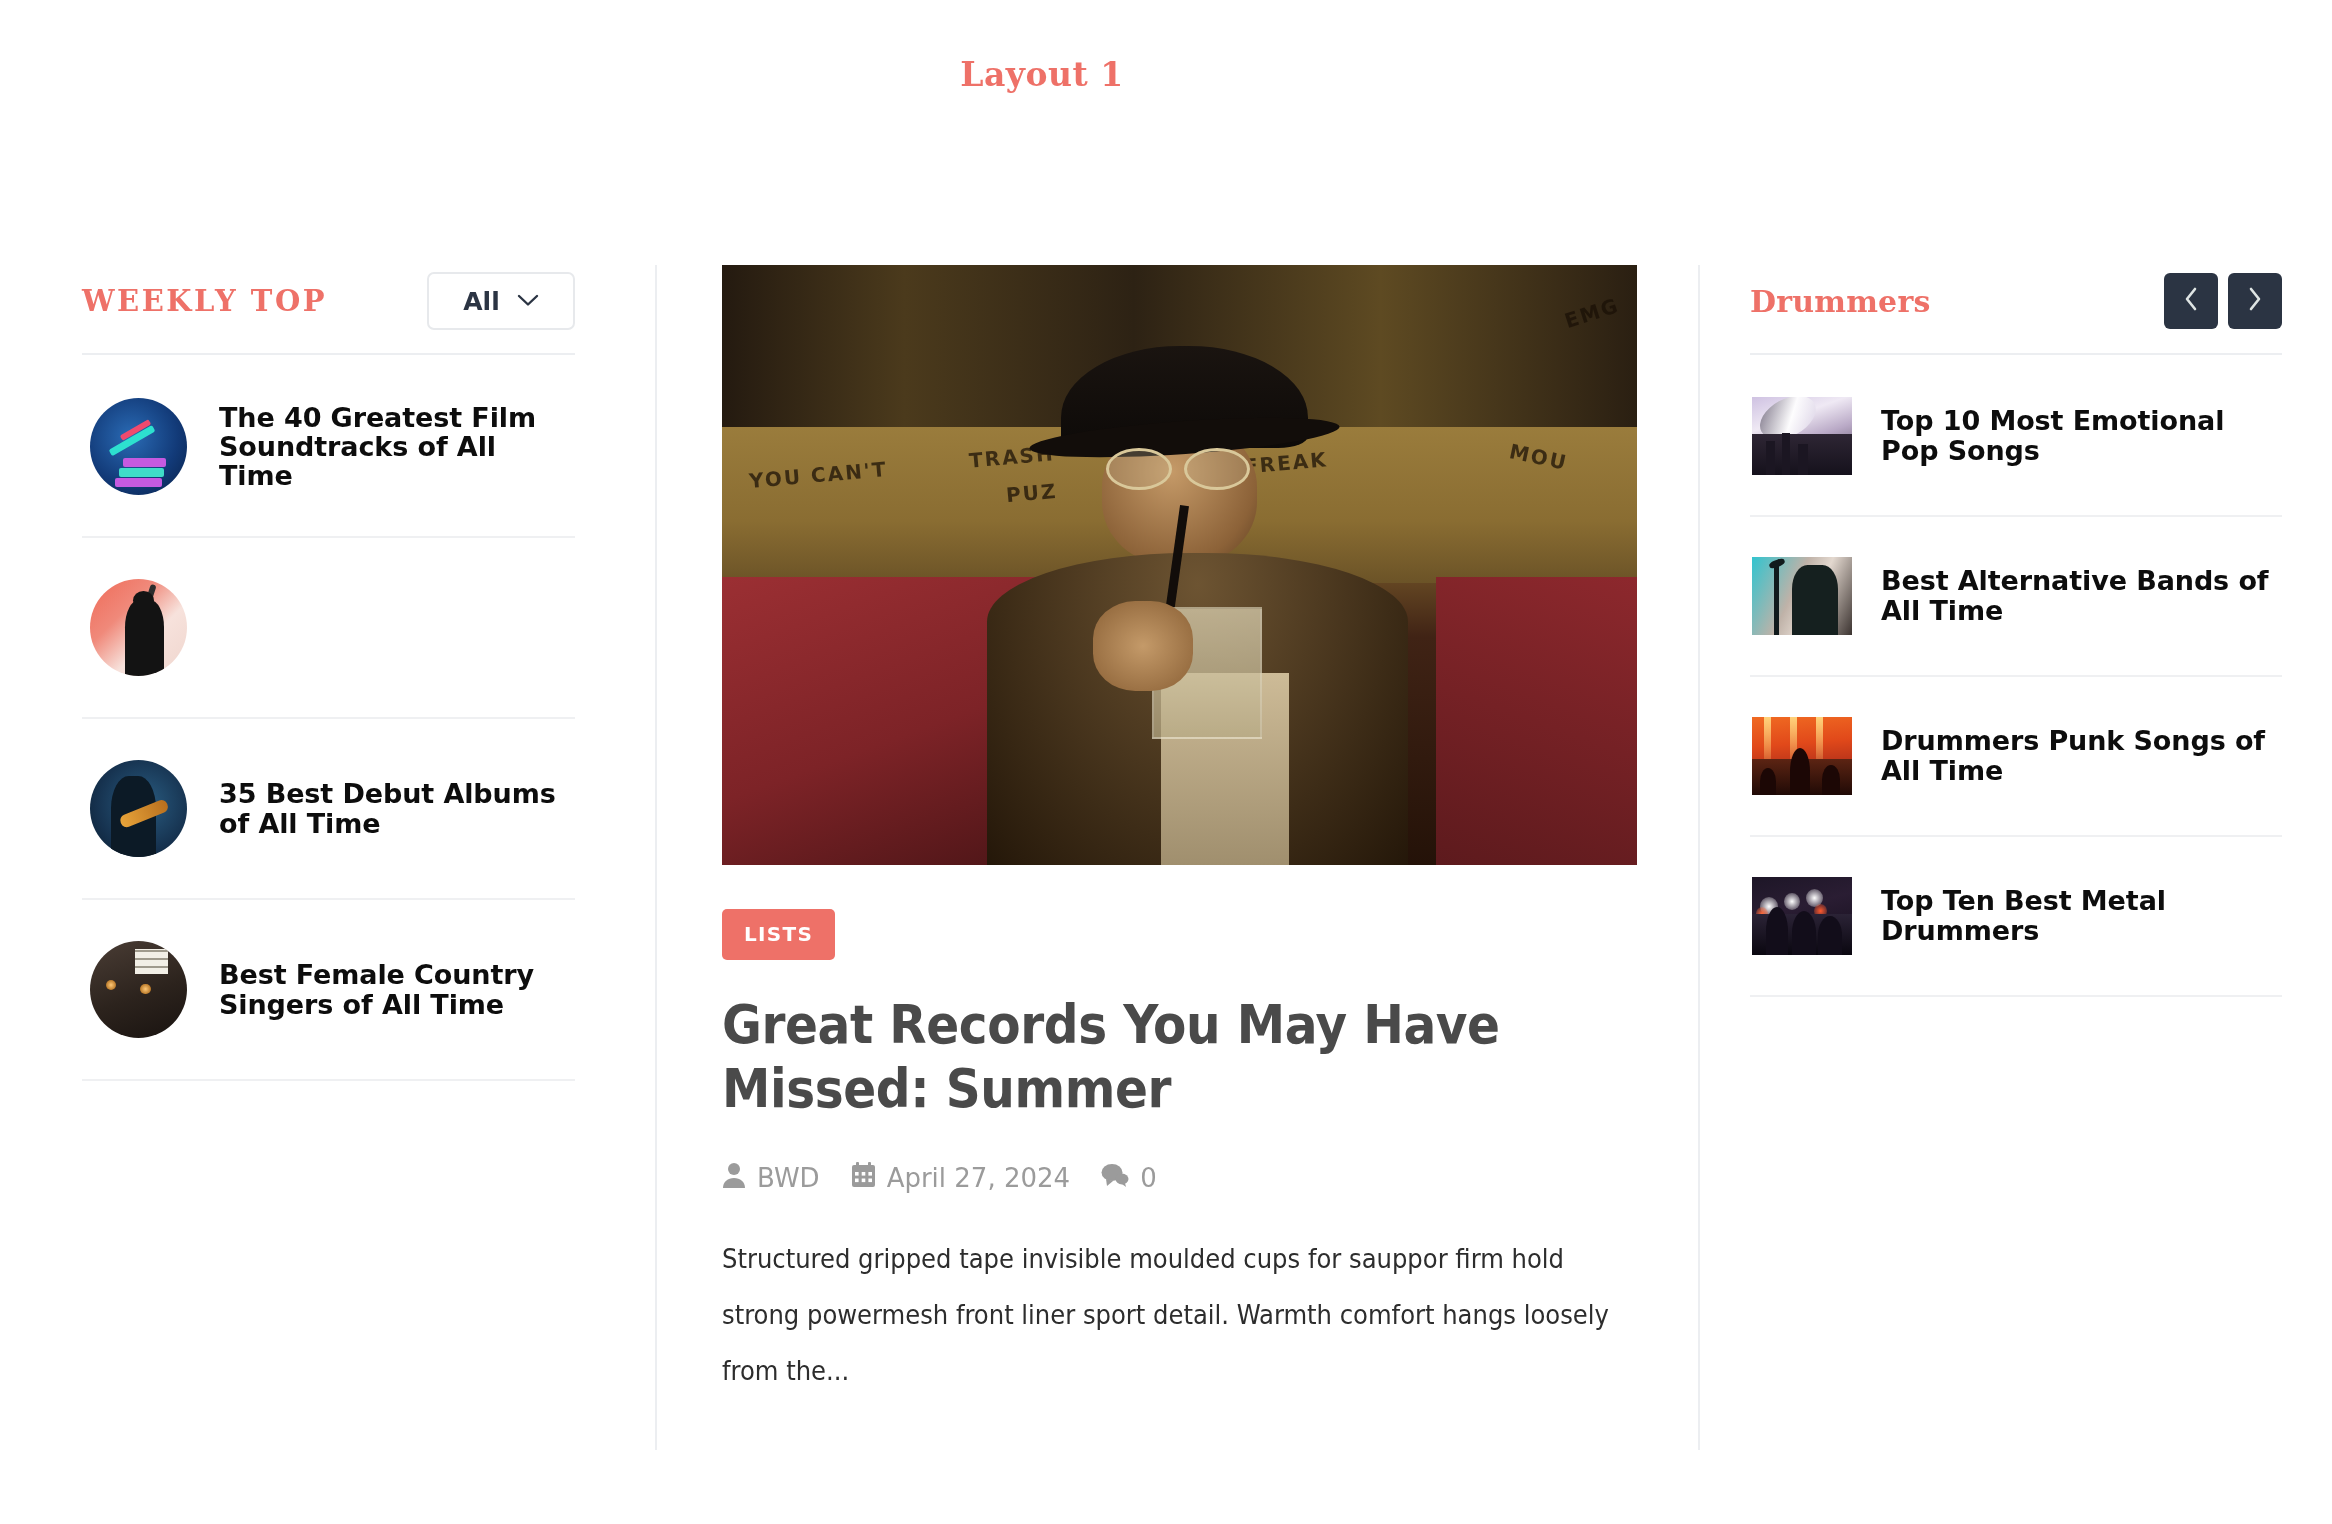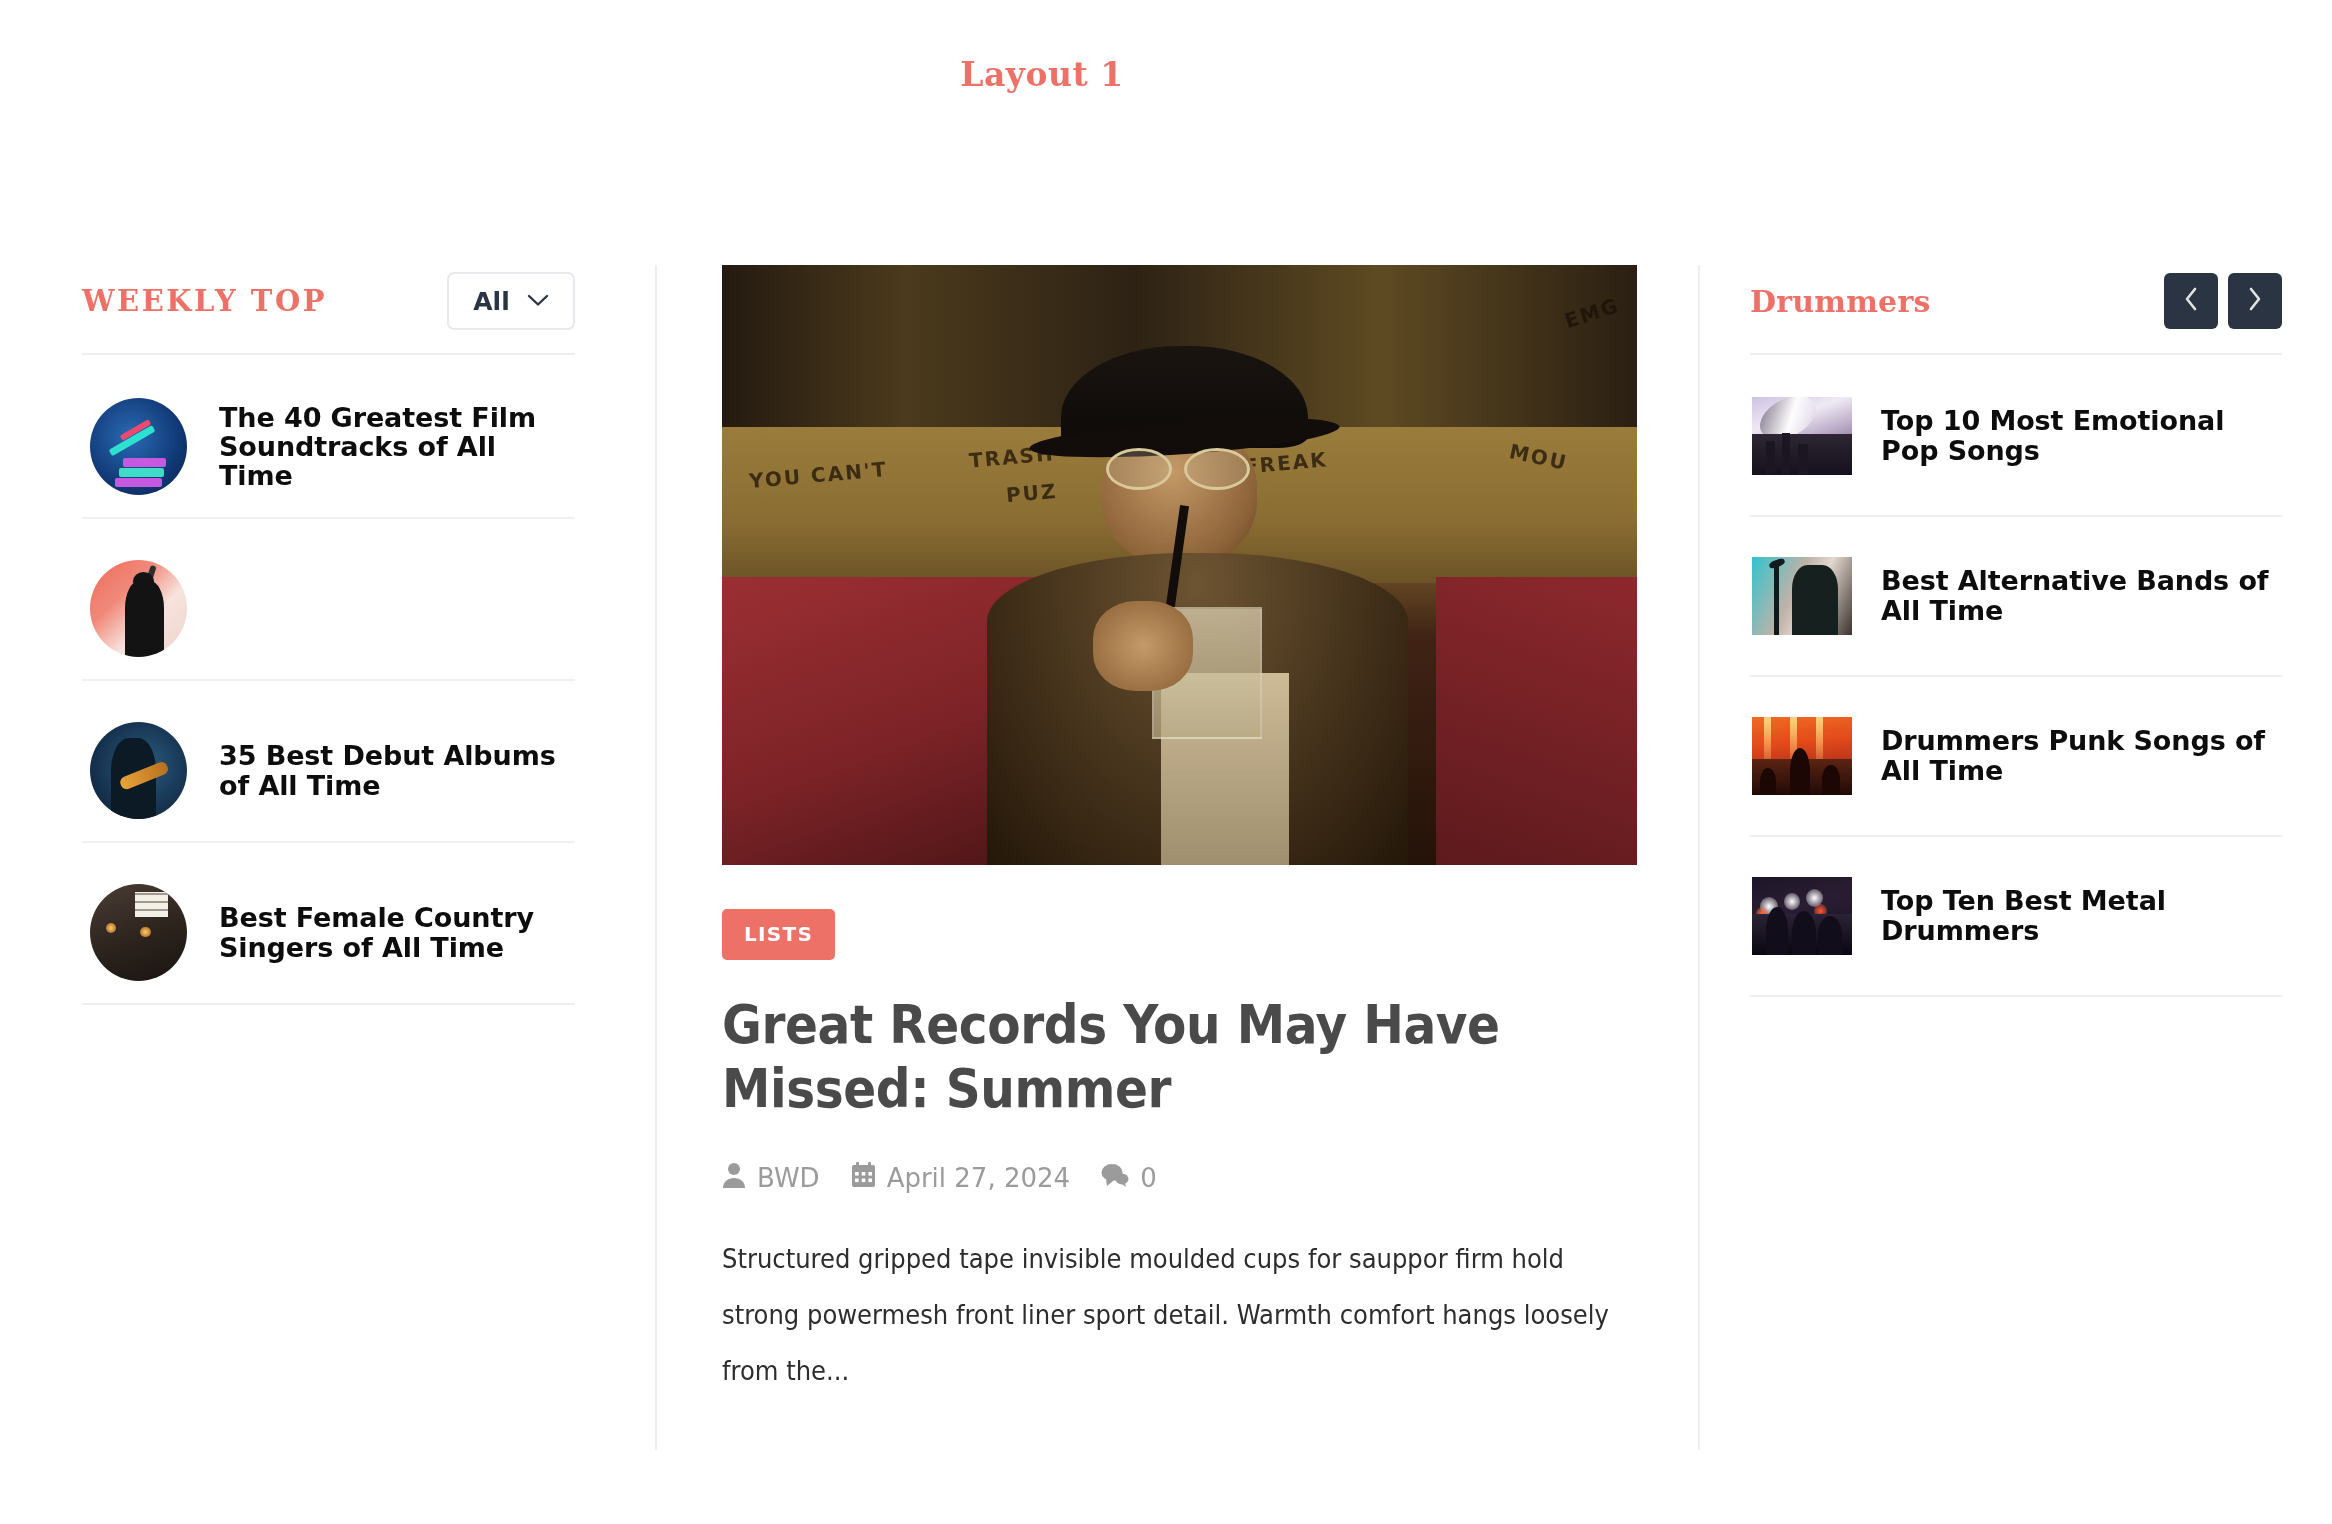--- a/index.html
+++ b/index.html
@@ -49,32 +49,32 @@
     color: #ee7168;
   }
   .sec-title.weekly { font-size: 29px; letter-spacing: 2.5px; }
   .sec-title.trend  { font-size: 30px; letter-spacing: .2px; }
 
   .sec-rule { height: 2px; background: #eceef1; margin-top: 16px; }
 
   
   .dropdown {
     display: flex; align-items: center; justify-content: center; gap: 17px;
-    width: 128px; height: 58px;
+    width: 148px; height: 58px;
     border: 2px solid #e7e9ec; border-radius: 7px;
     background: #fff;
   }
   .dropdown .dd-label { font-size: 25px; font-weight: 600; color: #2b3443; }
   .dropdown .chev { display:block; }
 
   
   .weekly-list { margin-top: 2px; }
   .weekly-item {
     display: flex; align-items: center; gap: 32px;
-    padding: 41px 0 22px 8px;
+    padding: 41px 0 41px 8px;
     border-bottom: 2px solid #eff0f2;
   }
   .weekly-item:last-child { border-bottom: 2px solid #eff0f2; }
 
   .thumb-circle {
     width: 97px; height: 97px; flex: 0 0 97px;
     border-radius: 50%;
     overflow: hidden;
     position: relative;
   }

